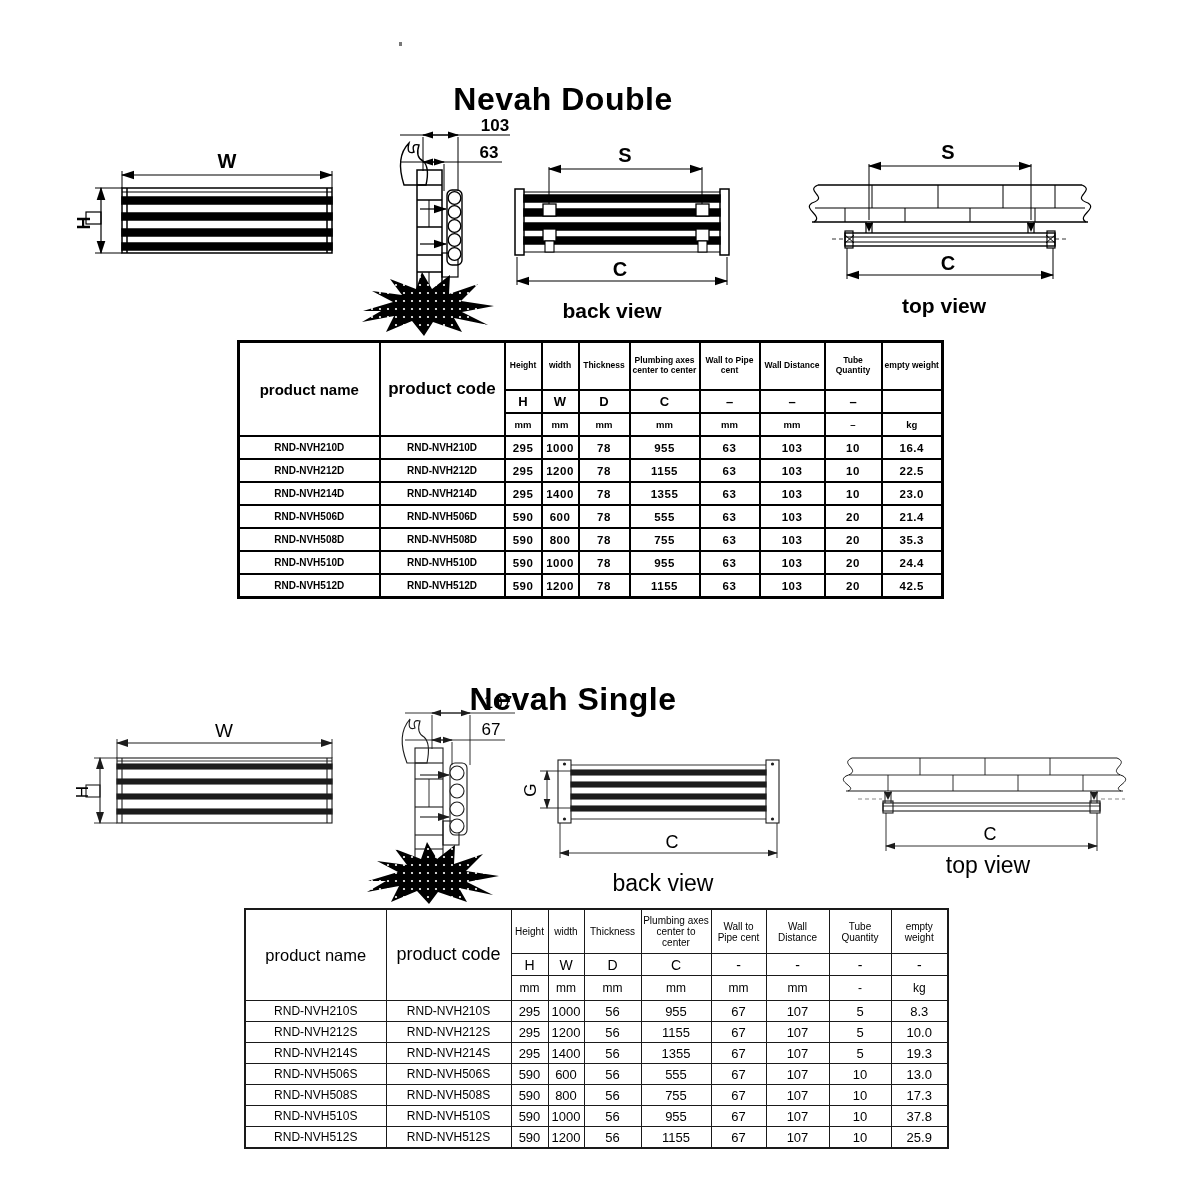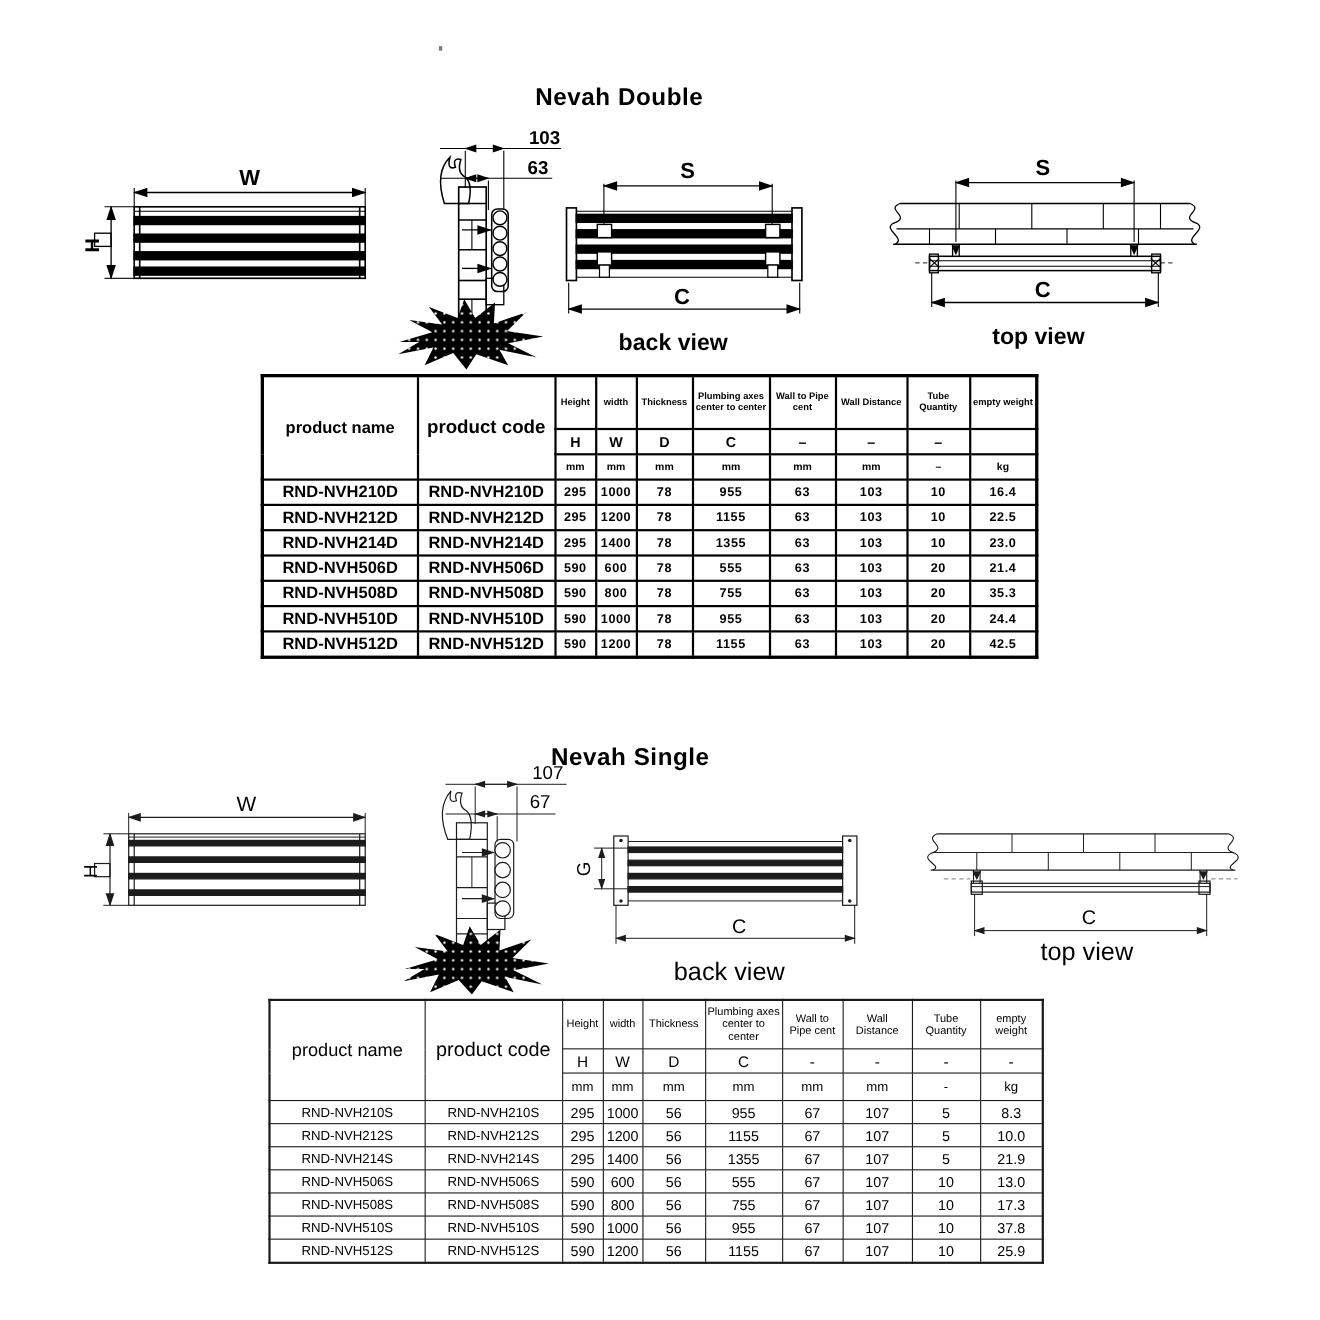--- a/index.html
+++ b/index.html
@@ -1,38 +1,38 @@
 <!DOCTYPE html>
 <html><head>
 <meta charset="utf-8">
 <style>
   html,body{margin:0;padding:0;background:#fff;}
   body{width:1200px;height:1200px;position:relative;font-family:"Liberation Sans",sans-serif;color:#000;overflow:hidden;}
-  .page-title{position:absolute;transform:translateX(-50%);font-weight:bold;font-size:22px;letter-spacing:.5px;white-space:nowrap;}
+  .page-title{position:absolute;transform:translateX(-50%);font-weight:bold;font-size:32px;letter-spacing:.5px;white-space:nowrap;}
   #double-title{left:563px;top:60px;}
   #single-title{left:573px;top:660px;}
   .stray{position:absolute;left:399px;top:42px;width:3px;height:4px;background:#777;font-size:0;}
   .drawing{position:absolute;left:0;}
   .drawing text{font-family:"Liberation Sans",sans-serif;fill:#000;}
   #double-drawing{top:105px;}
   #single-drawing{top:693px;}
   .dlabel{font-weight:bold;}
   table.spec{position:absolute;border-collapse:collapse;table-layout:fixed;}
   table.spec td{text-align:center;vertical-align:middle;padding:0 1px;overflow:hidden;}
   
   #double-table{left:237px;top:340px;width:704px;border:3px solid #000;font-weight:bold;}
   #double-table td{border:2px solid #000;}
   #double-table .hr1 td{height:46px;}
   #double-table .hr2 td{height:21px;font-size:13px;}
   #double-table .hr3 td{height:21px;font-size:9.5px;}
   #double-table tbody td{height:21px;}
   #double-table .h-name{font-size:15px;}
   #double-table .h-code{font-size:17px;line-height:1.1;}
   #double-table .h-small{font-size:8.5px;line-height:1.15;}
-  #double-table .cell-name{font-size:15px;}
+  #double-table .cell-name{font-size:10px;}
   #double-table .cell-num{font-size:11.5px;letter-spacing:.5px;}
   
   #single-table{left:244px;top:908px;width:703px;border:2px solid #1a1a1a;font-weight:normal;}
   #single-table td{border:1px solid #1a1a1a;}
   #single-table .hr1 td{height:43px;}
   #single-table .hr2 td{height:21px;font-size:14px;}
   #single-table .hr3 td{height:24px;font-size:12px;}
   #single-table tbody td{height:20px;}
   #single-table .h-name{font-size:16.5px;}
   #single-table .h-code{font-size:18px;line-height:1.1;}
@@ -506,21 +506,21 @@
       <tr>
         <td class="cell-name">RND-NVH214S</td>
         <td class="cell-name">RND-NVH214S</td>
         <td class="cell-num">295</td>
         <td class="cell-num">1400</td>
         <td class="cell-num">56</td>
         <td class="cell-num">1355</td>
         <td class="cell-num">67</td>
         <td class="cell-num">107</td>
         <td class="cell-num">5</td>
-        <td class="cell-num">21.9</td>
+        <td class="cell-num">19.3</td>
       </tr>
       <tr>
         <td class="cell-name">RND-NVH506S</td>
         <td class="cell-name">RND-NVH506S</td>
         <td class="cell-num">590</td>
         <td class="cell-num">600</td>
         <td class="cell-num">56</td>
         <td class="cell-num">555</td>
         <td class="cell-num">67</td>
         <td class="cell-num">107</td>

